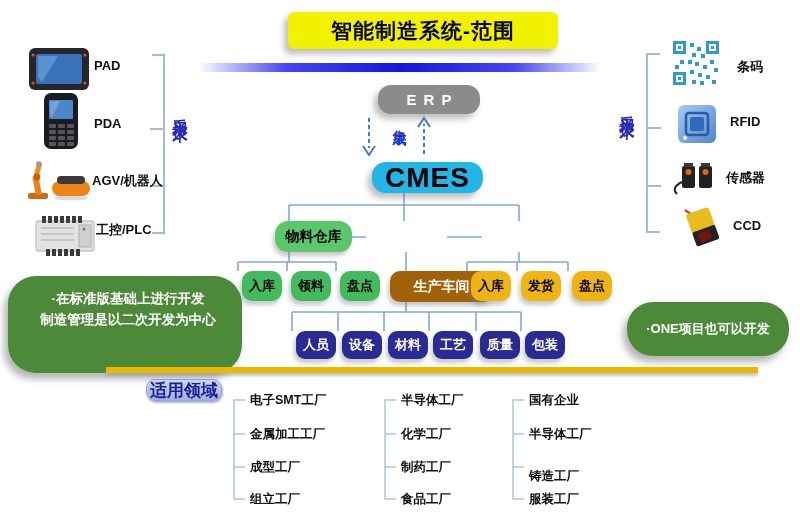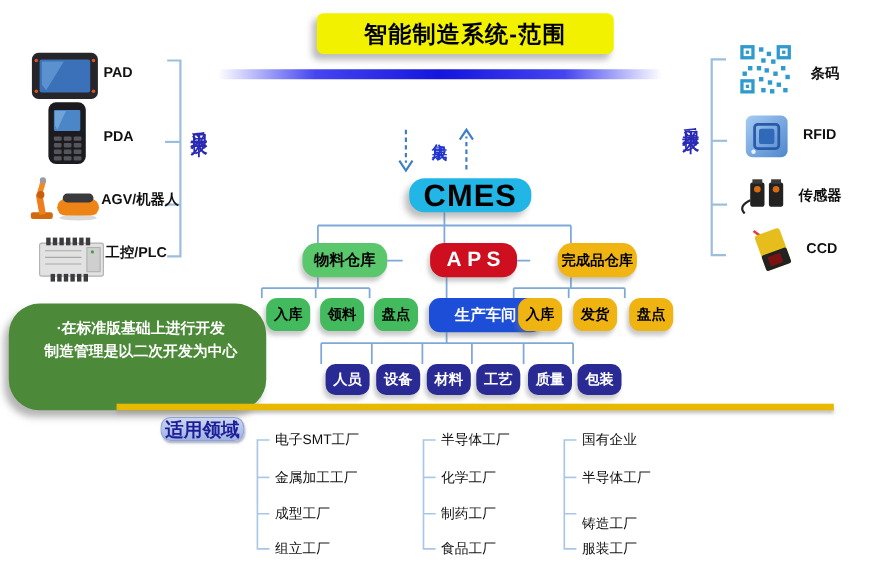--- a/index.html
+++ b/index.html
@@ -19,38 +19,38 @@
   .integration{left:391px;top:119px;height:42px;writing-mode:vertical-rl;text-orientation:upright;
                color:#2236cc;font-size:14px;font-weight:bold;letter-spacing:2px;}
   .cmes{left:348px;top:162px;width:111px;height:31px;background:#22b6e6;border-radius:14px;
         color:#000;font-size:28px;letter-spacing:1px;}
   .mat-wh{left:251px;top:221px;width:77px;height:31px;background:#5bc76d;border-radius:13px;color:#000;font-size:14px;}
   .aps{left:367px;top:221px;width:79px;height:31px;background:#ce0f1f;border-radius:13px;
        color:#fff;font-size:19px;letter-spacing:5px;padding-left:5px;}
   .fin-wh{left:483px;top:221px;width:72px;height:31px;background:#f0b512;border-radius:13px;color:#000;font-size:13px;}
   .g-op{top:271px;width:40px;height:30px;background:#43ba5d;border-radius:10px;color:#000;font-size:13px;}
   .y-op{top:271px;width:40px;height:30px;background:#efb411;border-radius:10px;color:#000;font-size:13px;}
-  .workshop{left:366px;top:271px;width:103px;height:31px;background:#1d4ed8;border-radius:10px;color:#fff;font-size:14px;}
+  .workshop{left:366px;top:271px;width:103px;height:31px;background:#a16207;border-radius:10px;color:#fff;font-size:14px;}
   .elem{top:331px;width:40px;height:28px;background:#2a2a95;border-radius:9px;color:#fff;font-size:13px;}
   .sm-shadow{box-shadow:-2px 4px 4px rgba(120,120,120,.4);}
   .tech-label{position:absolute;font-weight:bold;font-size:13px;color:#111;}
   .vtext{position:absolute;writing-mode:vertical-rl;text-orientation:upright;color:#2a2ab5;
          font-weight:bold;font-size:15px;letter-spacing:3px;}
   .note{position:absolute;background:#4c8a39;color:#fff;font-weight:bold;
         box-shadow:-4px 6px 7px rgba(110,110,110,.5);text-align:center;}
   .note-left{left:8px;top:276px;width:212px;height:84px;border-radius:28px;
              font-size:13.5px;line-height:1.55;padding:13px 8px 0 14px;}
   .note-right{left:627px;top:302px;width:162px;height:54px;border-radius:26px;
               font-size:13px;display:flex;align-items:center;justify-content:center;}
   .gold-bar{left:106px;top:367px;width:652px;height:6px;background:#e9b900;
             box-shadow:0 3px 3px rgba(150,150,150,.55);}
   .domain-label{left:122px;top:379px;width:76px;height:22px;border-radius:9px;
                 background:linear-gradient(#ccd6f0,#9fb2e2);border:1px solid #8fa2d4;
                 color:#1d1d9a;font-size:17px;box-shadow:1px 2px 2px rgba(120,130,160,.6);}
-  .factory{position:absolute;font-weight:normal;font-size:12.5px;color:#111;white-space:nowrap;}
+  .factory{position:absolute;font-weight:bold;font-size:12.5px;color:#111;white-space:nowrap;}
   .icon{position:absolute;}
 </style>
 </head>
 <body>
 
 <div class="stage">
 
   <svg class="overlay" width="800" height="518" viewBox="0 0 800 518">
 
     <g stroke="#7fa8d9" stroke-width="1.6" fill="none">
@@ -109,26 +109,25 @@
         <path d="M385 467 H396"></path>
       <path d="M524 400 H513 V499 H524"></path>
         <path d="M513 434 H524"></path>
         <path d="M513 467 H524"></path>
     </g>
   </svg>
 
   <div class="node title-box shadow">智能制造系统-范围</div>
   <div class="abs blue-bar"></div>
 
+  <div class="node erp shadow">ERP</div>
   <div class="integration abs">集成</div>
   <div class="node cmes shadow">CMES</div>
 
   <div class="node mat-wh sm-shadow">物料仓库</div>
-  <div class="node aps sm-shadow">APS</div>
-  <div class="node fin-wh sm-shadow">完成品仓库</div>
 
   <div class="node g-op sm-shadow" style="left:218px">入库</div>
   <div class="node g-op sm-shadow" style="left:267px">领料</div>
   <div class="node g-op sm-shadow" style="left:316px">盘点</div>
 
   <div class="node workshop sm-shadow">生产车间</div>
 
   <div class="node y-op sm-shadow" style="left:447px">入库</div>
   <div class="node y-op sm-shadow" style="left:497px">发货</div>
   <div class="node y-op sm-shadow" style="left:548px">盘点</div>
@@ -277,20 +276,21 @@
     </g>
   </svg>
   <div class="tech-label" style="left:733px;top:218px">CCD</div>
 
   <div class="vtext" style="left:617px;top:104px">采用技术</div>
 
   <div class="note note-left">
     <div>·在标准版基础上进行开发</div>
     <div>制造管理是以二次开发为中心</div>
   </div>
+  <div class="note note-right">·ONE项目也可以开发</div>
 
   <div class="abs gold-bar"></div>
   <div class="node domain-label">适用领域</div>
 
   <div class="factory" style="left:250px;top:392px">电子SMT工厂</div>
   <div class="factory" style="left:250px;top:426px">金属加工工厂</div>
   <div class="factory" style="left:250px;top:459px">成型工厂</div>
   <div class="factory" style="left:250px;top:491px">组立工厂</div>
 
   <div class="factory" style="left:401px;top:392px">半导体工厂</div>

